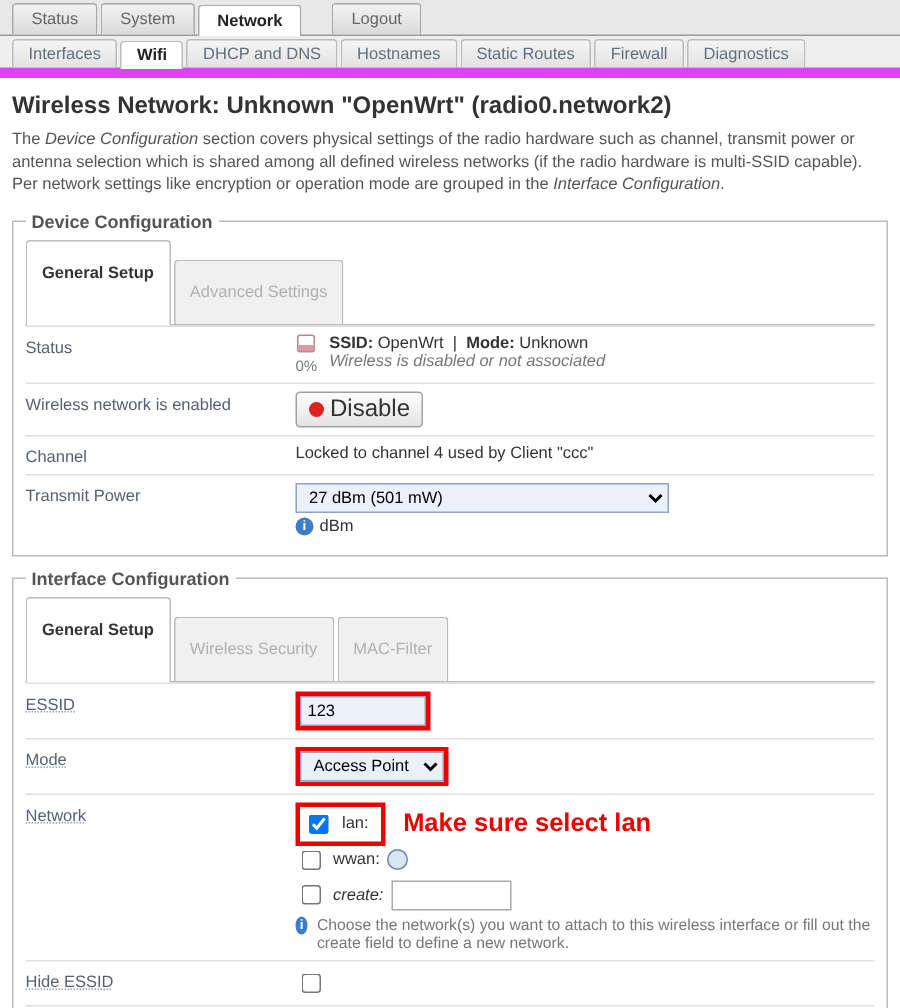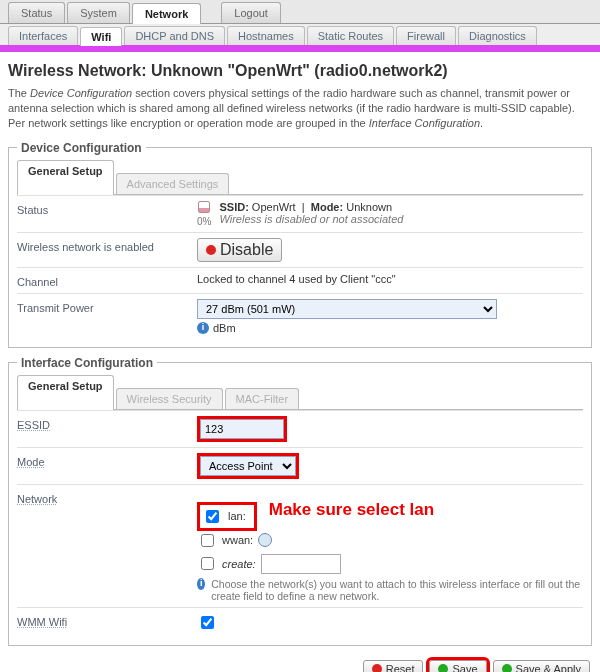--- a/index.html
+++ b/index.html
@@ -90,21 +90,21 @@
     color: #555;
     padding: 0 4px;
   }
 
   .inner-tabs {
     display: flex;
     margin-top: 4px;
     border-bottom: 1px solid #bbb;
   }
   .inner-tabs .itab {
-    padding: 4px 10px;
+    padding: 15px 10px;
     font-size: 11px;
     border: 1px solid #bbb;
     border-bottom: none;
     margin-right: 2px;
     border-radius: 3px 3px 0 0;
     cursor: pointer;
     background: #f6f6f6;
   }
   .inner-tabs .itab.active { background: #fff; font-weight: bold; position: relative; top: 1px; }
   .inner-tabs .itab.disabled { color: #b0b0b0; background: #f0f0f0; cursor: default; margin-top: 14px; }
@@ -145,21 +145,21 @@
   }
   .red-dot { width:10px; height:10px; background:#d22; border-radius:50%; display:inline-block; }
   .info { width:12px; height:12px; border-radius:50%; background:#3b7ec7; color:#fff; font-size:9px; display:inline-flex; align-items:center; justify-content:center; font-weight:bold; line-height:1; }
 
   select, input[type=text] {
     border: 1px solid #8fa3c2;
     background: #eaf1fb;
     font-size: 11px;
     padding: 2px 4px;
   }
-  select { width: 300px; height: 20px; }
+  select { width: 249px; height: 20px; }
   input[type=text] { width: 292px; height: 14px; }
   input.small { width: 70px; background:#fff; border:1px solid #aaa; }
 
   .netline { display:flex; align-items:center; gap:5px; margin-bottom:4px; }
   .netline .ificon { width:14px; height:12px; display:inline-block; background:#d8e6f5; border:1px solid #6a88b0; border-radius:2px; }
   .netline .ificon.round { border-radius:50%; width:12px; height:12px; }
 
   .hint { color:#777; font-size:10.5px; margin-top:4px; display:flex; gap:6px; }
 
   .highlight-box { border:3px solid #e00; padding:0; display:inline-block; }
@@ -301,21 +301,21 @@
           <option>Access Point</option>
         </select>
       </span>
     </div>
   </div>
 
   <div class="row">
     <div class="label">Network</div>
     <div class="value">
       <div style="display:flex; align-items:center;">
-        <span class="highlight-box" style="padding:2px;margin-top:12px;">
+        <span class="highlight-box" style="padding:2px;">
           <span style="border:none; display:inline-flex; align-items:center; gap:6px;">
             <input type="checkbox" checked="" style="">
             <span>lan:</span>
             <span class="ificon"></span>
           </span>
         </span>
         <span class="annotation">Make sure select lan</span>
       </div>
       <div class="netline">
         <input type="checkbox" style="">
@@ -327,20 +327,24 @@
         <i>create:</i>
         <input type="text" class="small" style="">
       </div>
       <div class="hint">
         <span class="info">i</span>
         <span>Choose the network(s) you want to attach to this wireless interface or fill out the create field to define a new network.</span>
       </div>
     </div>
   </div>
 
+  <div class="row">
+    <div class="label">Hide ESSID</div>
+    <div class="value"><input type="checkbox" style=""></div>
+  </div>
 
   <div class="row">
     <div class="label">WMM Wifi</div>
     <div class="value"><input type="checkbox" checked="" style=""></div>
   </div>
 </fieldset>
 
 <div class="footer-btns">
   <span class="fbtn">
     <span class="red-dot"></span>

